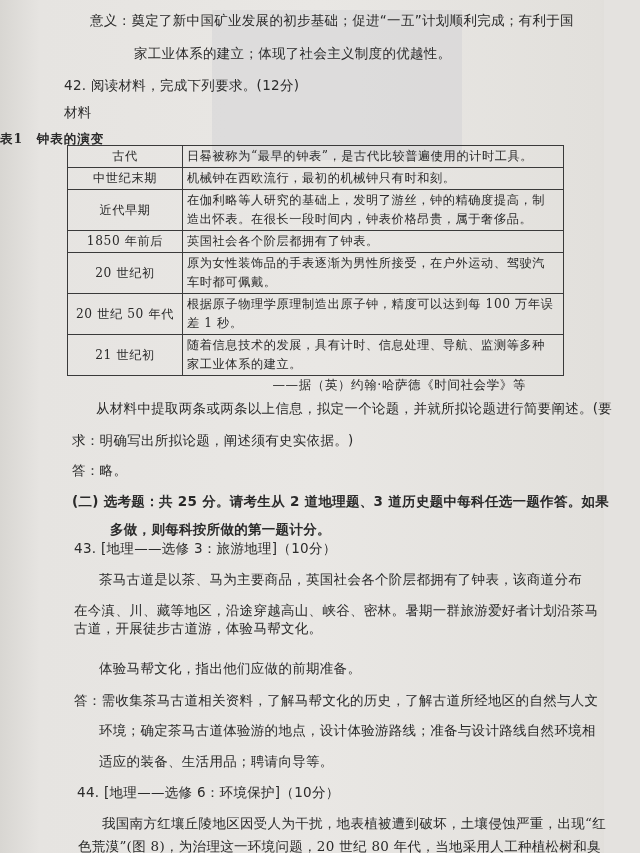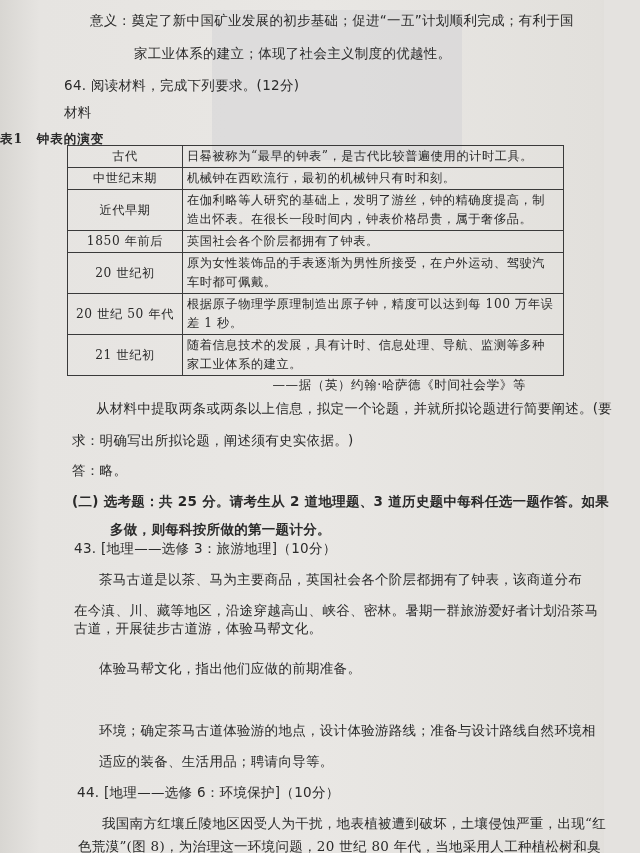--- a/index.html
+++ b/index.html
@@ -31,21 +31,21 @@
 </style>
 </head>
 <body>
 
 <div class="page">
   <div class="ghost"></div>
 
   <div class="line sans" style="left:90px; top:12px;">意义：奠定了新中国矿业发展的初步基础；促进“一五”计划顺利完成；有利于国</div>
   <div class="line sans" style="left:134px; top:45px;">家工业体系的建立；体现了社会主义制度的优越性。</div>
 
-  <div class="line sans" style="left:64px; top:77px;">64. 阅读材料，完成下列要求。(12分)</div>
+  <div class="line sans" style="left:64px; top:77px;">42. 阅读材料，完成下列要求。(12分)</div>
   <div class="line sans" style="left:64px; top:104px;">材料</div>
 
   <div class="caption">表1　钟表的演变</div>
 
   <table class="t">
     <tbody>
         <tr>
       <td class="era">古代</td>
       <td><span>日晷被称为“最早的钟表”，是古代比较普遍使用的计时工具。</span></td>
     </tr>
@@ -95,19 +95,20 @@
   <div class="line sans" style="left:72px; top:462px;">答：略。</div>
 
   <div class="line sans" style="left:72px; top:493px; font-weight:bold;">(二) 选考题：共 25 分。请考生从 2 道地理题、3 道历史题中每科任选一题作答。如果</div>
   <div class="line sans" style="left:110px; top:508px; margin-top:13px; font-weight:bold;">多做，则每科按所做的第一题计分。</div>
 
   <div class="line sans" style="left:74px; top:540px;">43. [地理——选修 3：旅游地理]（10分）</div>
   <div class="line" style="left:99px; top:571px;">茶马古道是以茶、马为主要商品，英国社会各个阶层都拥有了钟表，该商道分布</div>
   <div class="line" style="left:74px; top:602px;">在今滇、川、藏等地区，沿途穿越高山、峡谷、密林。暑期一群旅游爱好者计划沿茶马</div>
   <div class="line" style="left:74px; top:620px; margin-top:0;">古道，开展徒步古道游，体验马帮文化。</div>
   <div class="line sans" style="left:99px; top:660px;">体验马帮文化，指出他们应做的前期准备。</div>
+  <div class="line sans" style="left:74px; top:692px;">答：需收集茶马古道相关资料，了解马帮文化的历史，了解古道所经地区的自然与人文</div>
   <div class="line sans" style="left:99px; top:722px;">环境；确定茶马古道体验游的地点，设计体验游路线；准备与设计路线自然环境相</div>
   <div class="line sans" style="left:99px; top:743px; margin-top:10px;">适应的装备、生活用品；聘请向导等。</div>
 
   <div class="line sans" style="left:77px; top:784px;">44. [地理——选修 6：环境保护]（10分）</div>
   <div class="line" style="left:102px; top:815px;">我国南方红壤丘陵地区因受人为干扰，地表植被遭到破坏，土壤侵蚀严重，出现“红</div>
   <div class="line" style="left:78px; top:838px;">色荒漠”(图 8)，为治理这一环境问题，20 世纪 80 年代，当地采用人工种植松树和臭</div>
 </div>
 
 </body></html>

